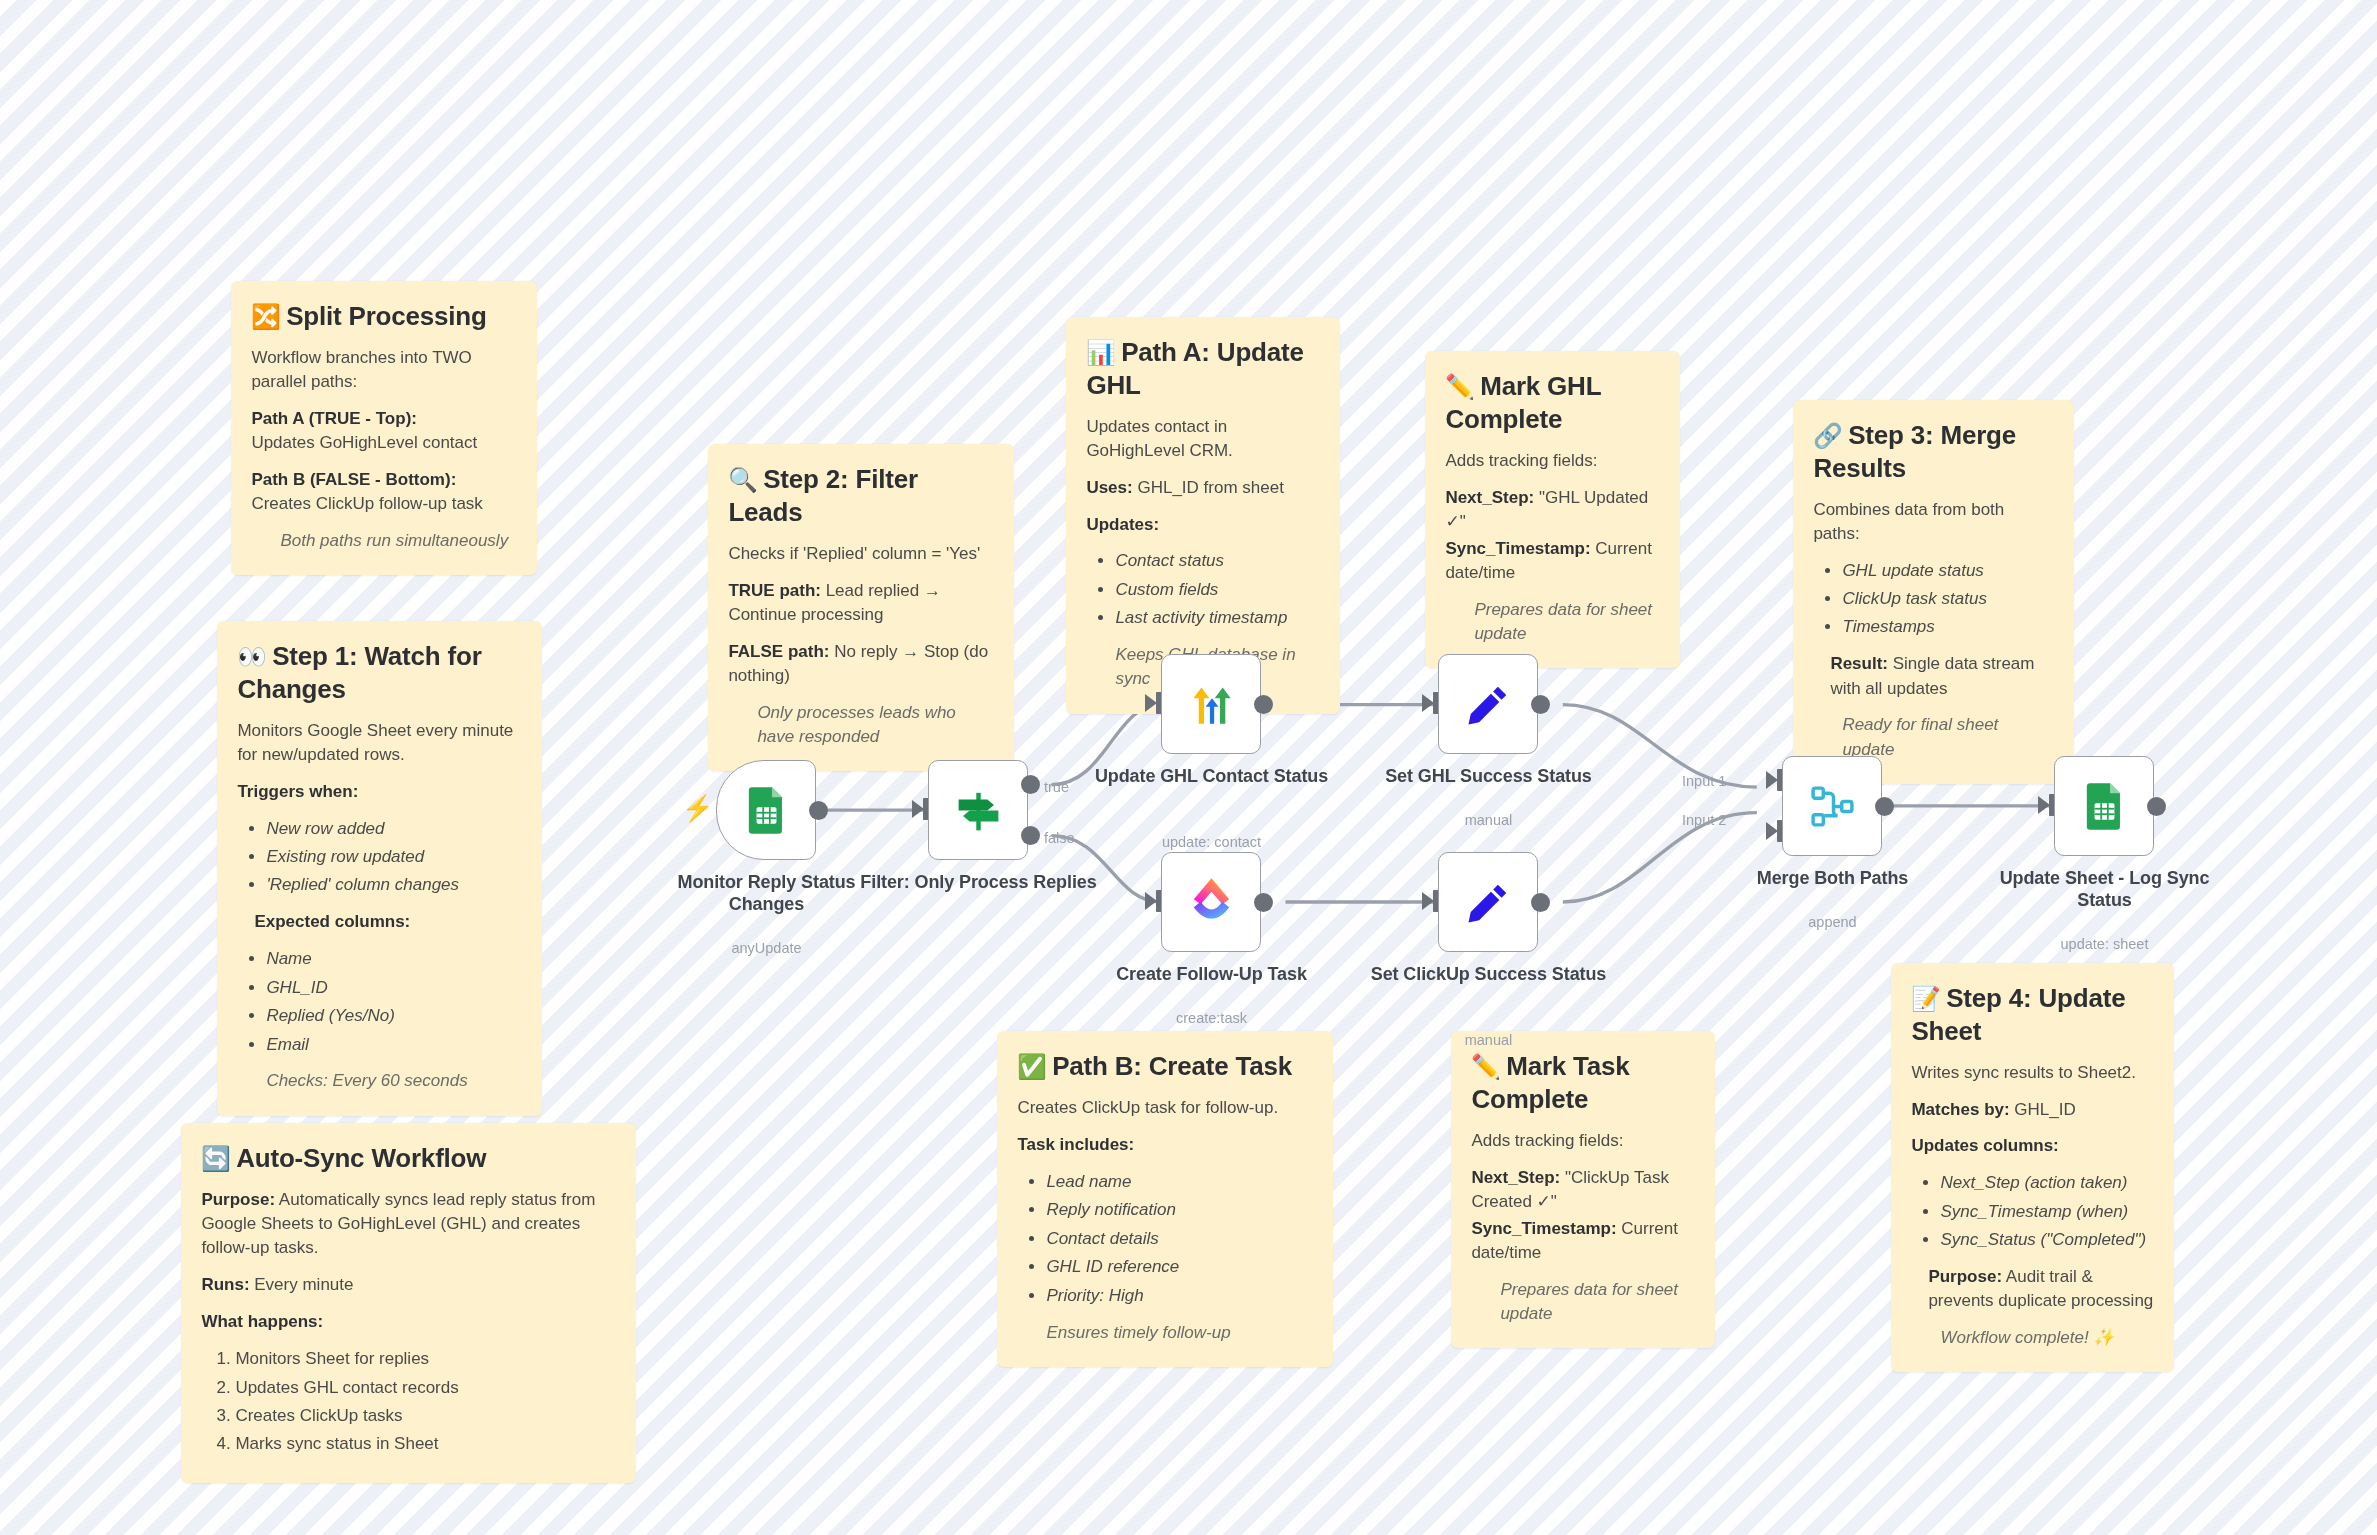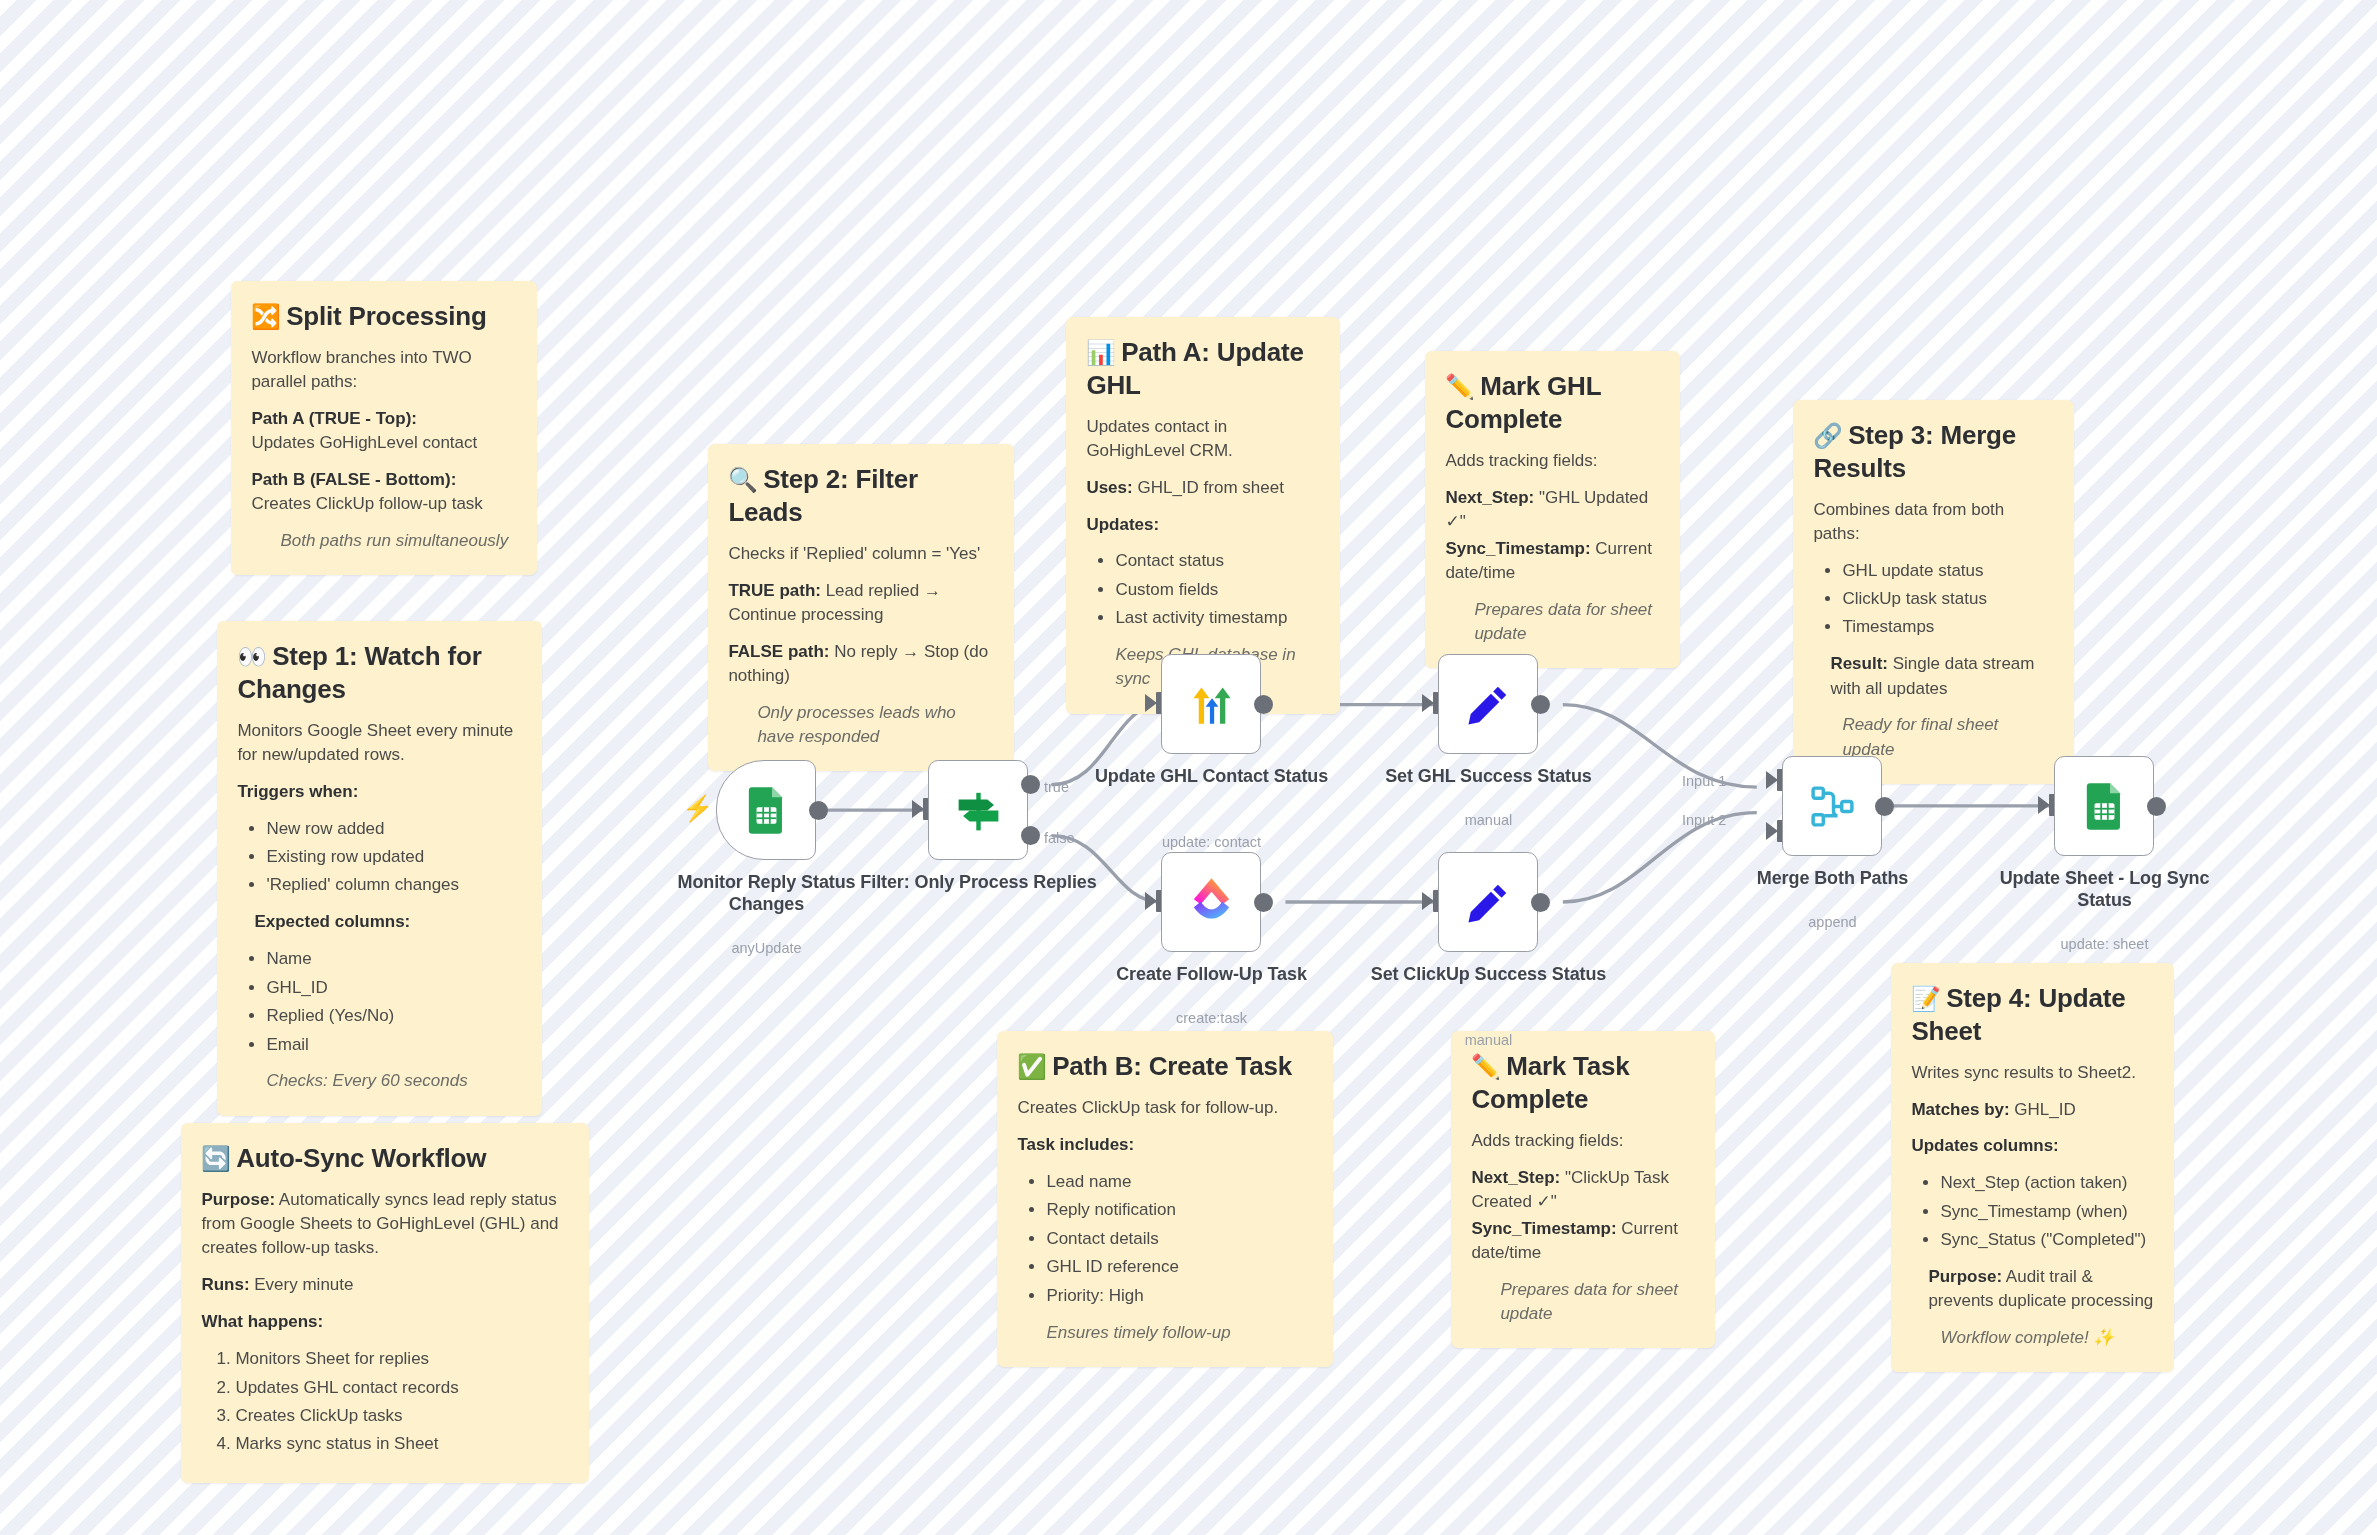--- a/index.html
+++ b/index.html
@@ -51,21 +51,21 @@
     line-height: 1.25;
     font-weight: 700;
     color: #2d2f33;
     margin-bottom: 13.6px;
     letter-spacing: -0.2px;
   }
   .sticky h3 .emo { font-size: 24px; margin-right: 5.1px; }
   .sticky p { margin-bottom: 12.8px; }
   .sticky p:last-child { margin-bottom: 0; margin-left: 29px; }
   .sticky b, .sticky strong { color: #2f3134; font-weight: 700; }
-  .sticky ul { margin: 0 0 12.8px 29px; }
+  .sticky ul { margin: 0 0 12.8px 29px; font-style: italic; }
   .sticky ol { margin: 0 0 0 34px; }
   .sticky li { margin-bottom: 4.3px; }
   .sticky .ital { font-style: italic; color: #6b6b68; }
   .sticky .indent { margin-left: 17px; }
 
   
   .node {
     position: absolute;
     width: 0; height: 0;
   }
@@ -218,21 +218,21 @@
     <p class="indent"><b>Expected columns:</b></p>
     <ul>
       <li>Name</li>
       <li>GHL_ID</li>
       <li>Replied (Yes/No)</li>
       <li>Email</li>
     </ul>
     <p class="ital indent">Checks: Every 60 seconds</p>
   </div>
 
-  <div class="sticky" style="left:181px; top:1123px; width:408px;">
+  <div class="sticky" style="left:181px; top:1123px; width:455px;">
     <h3>
       <span class="emo">🔄</span><span>Auto-Sync Workflow</span>
     </h3>
     <p>
       <b>Purpose:</b><span> Automatically syncs lead reply status from Google Sheets to GoHighLevel (GHL) and creates follow-up tasks.</span>
     </p>
     <p>
       <b>Runs:</b><span> Every minute</span>
     </p>
     <p><b>What happens:</b></p>

